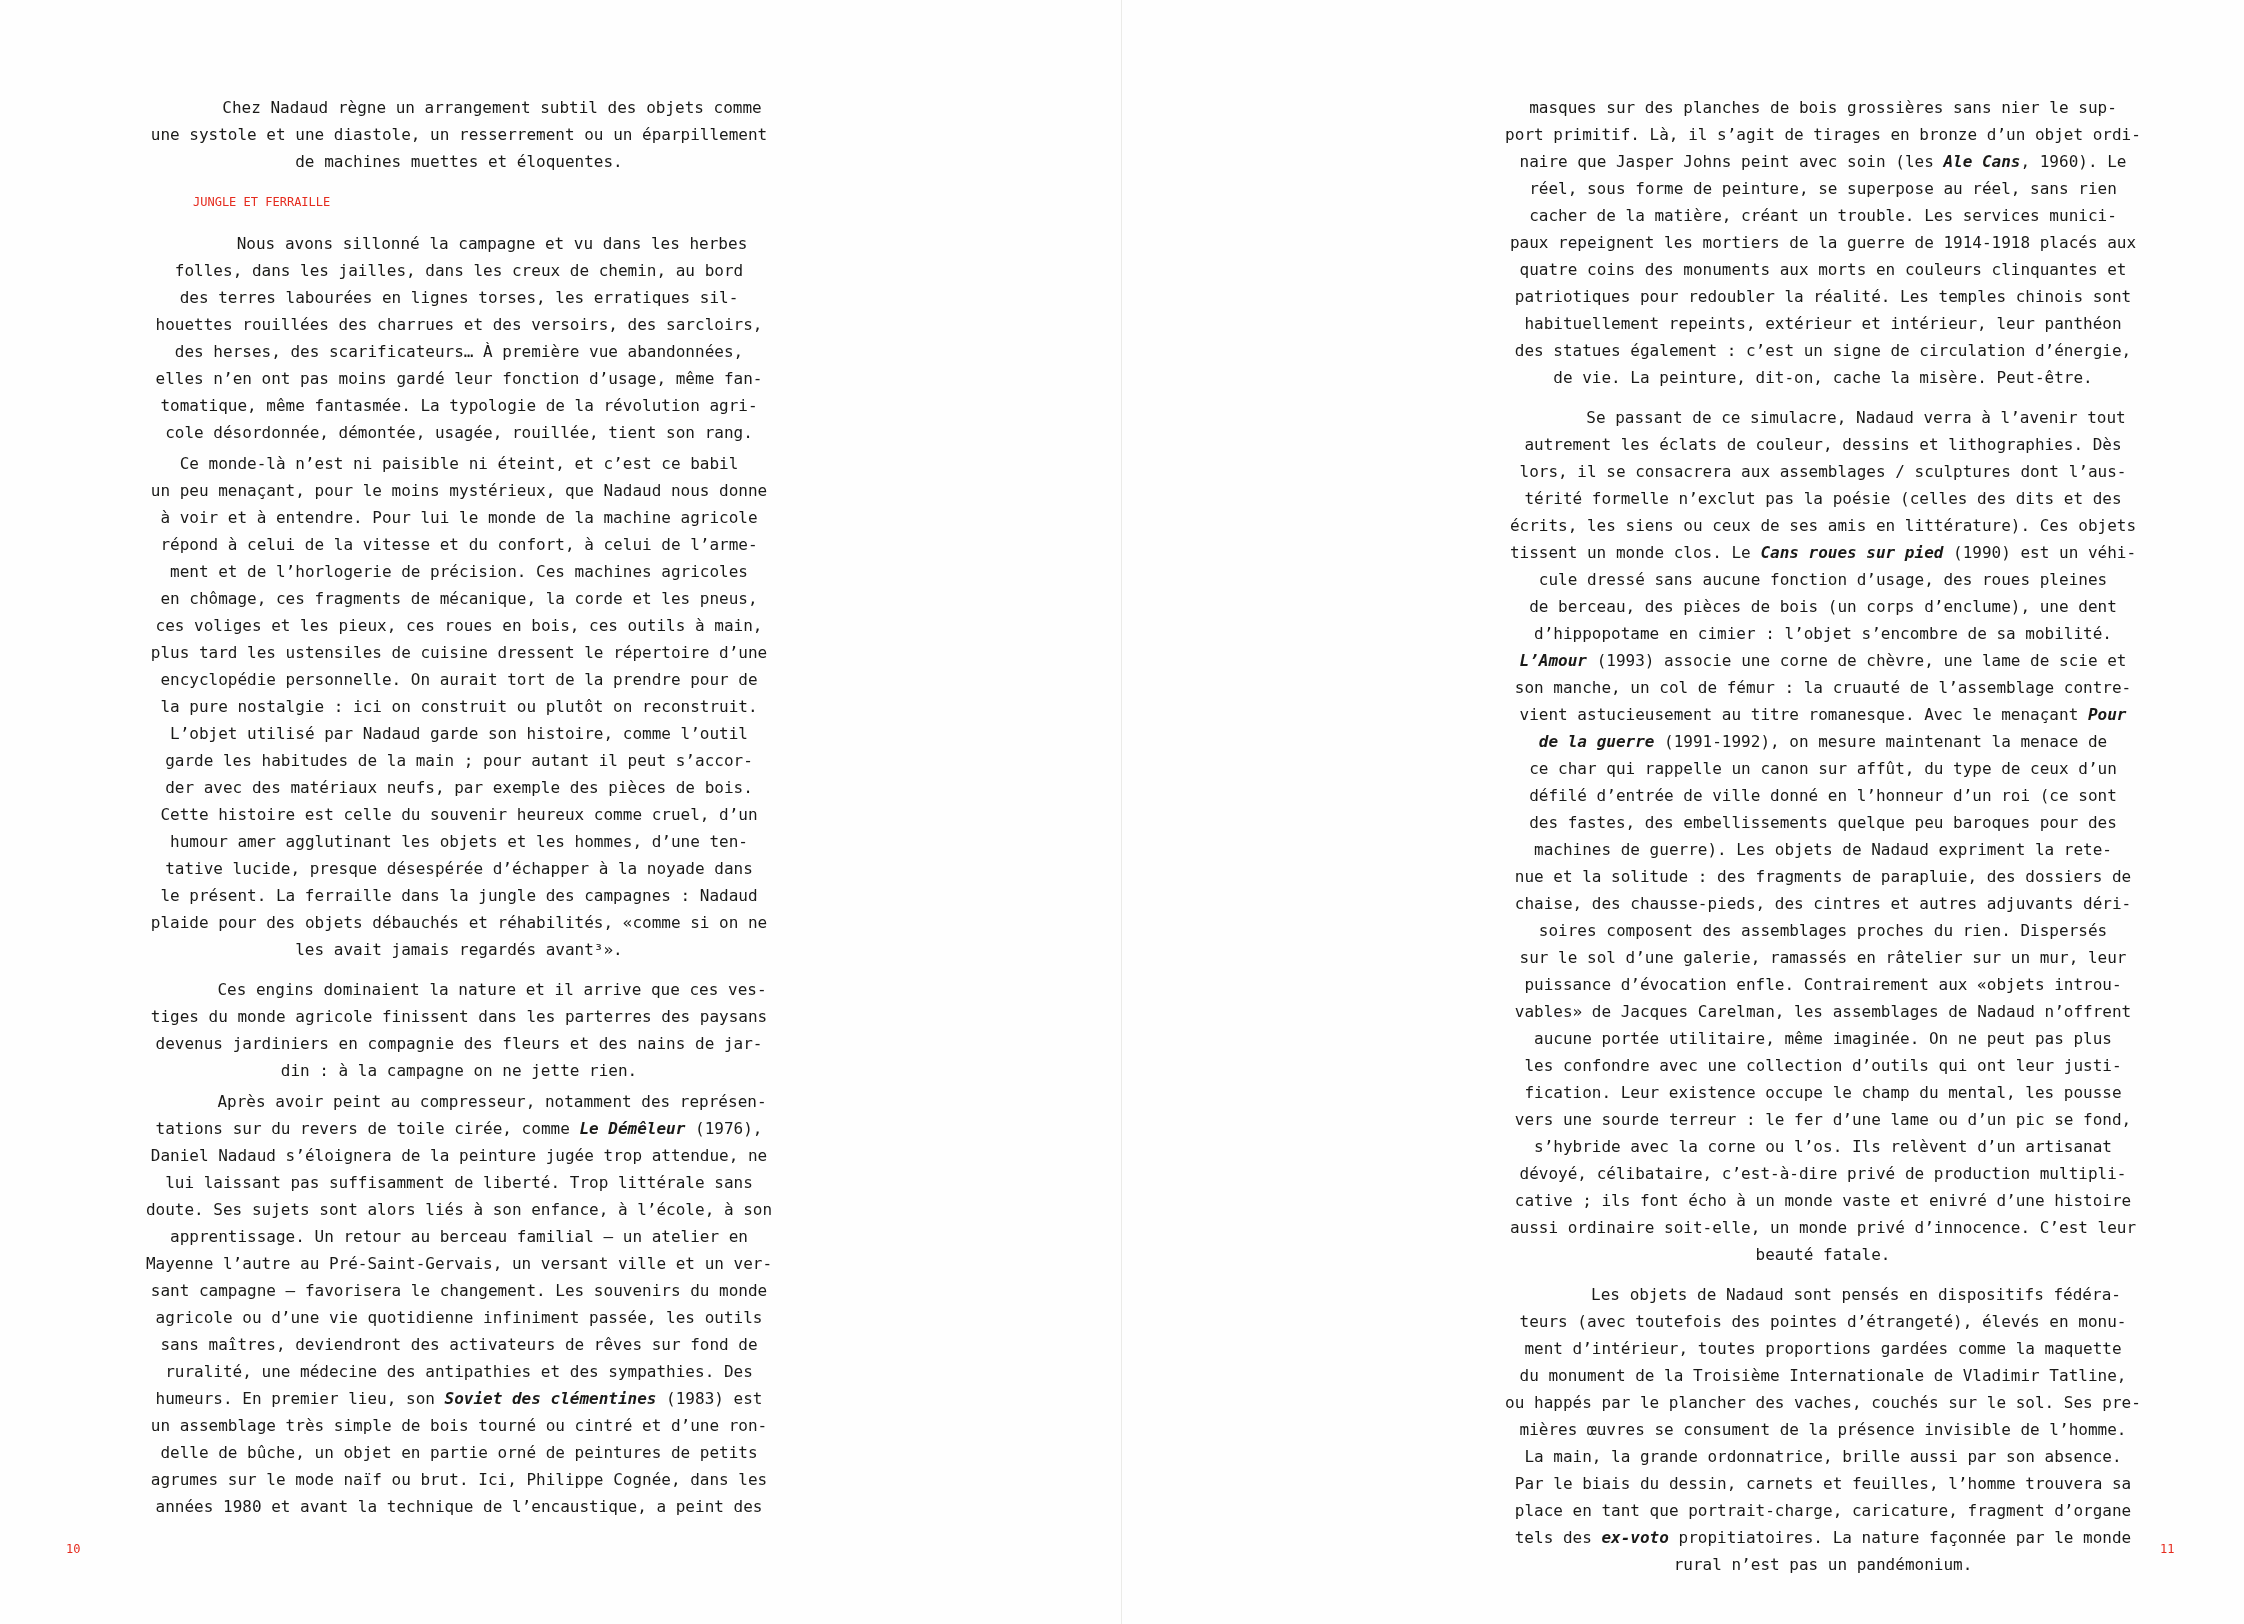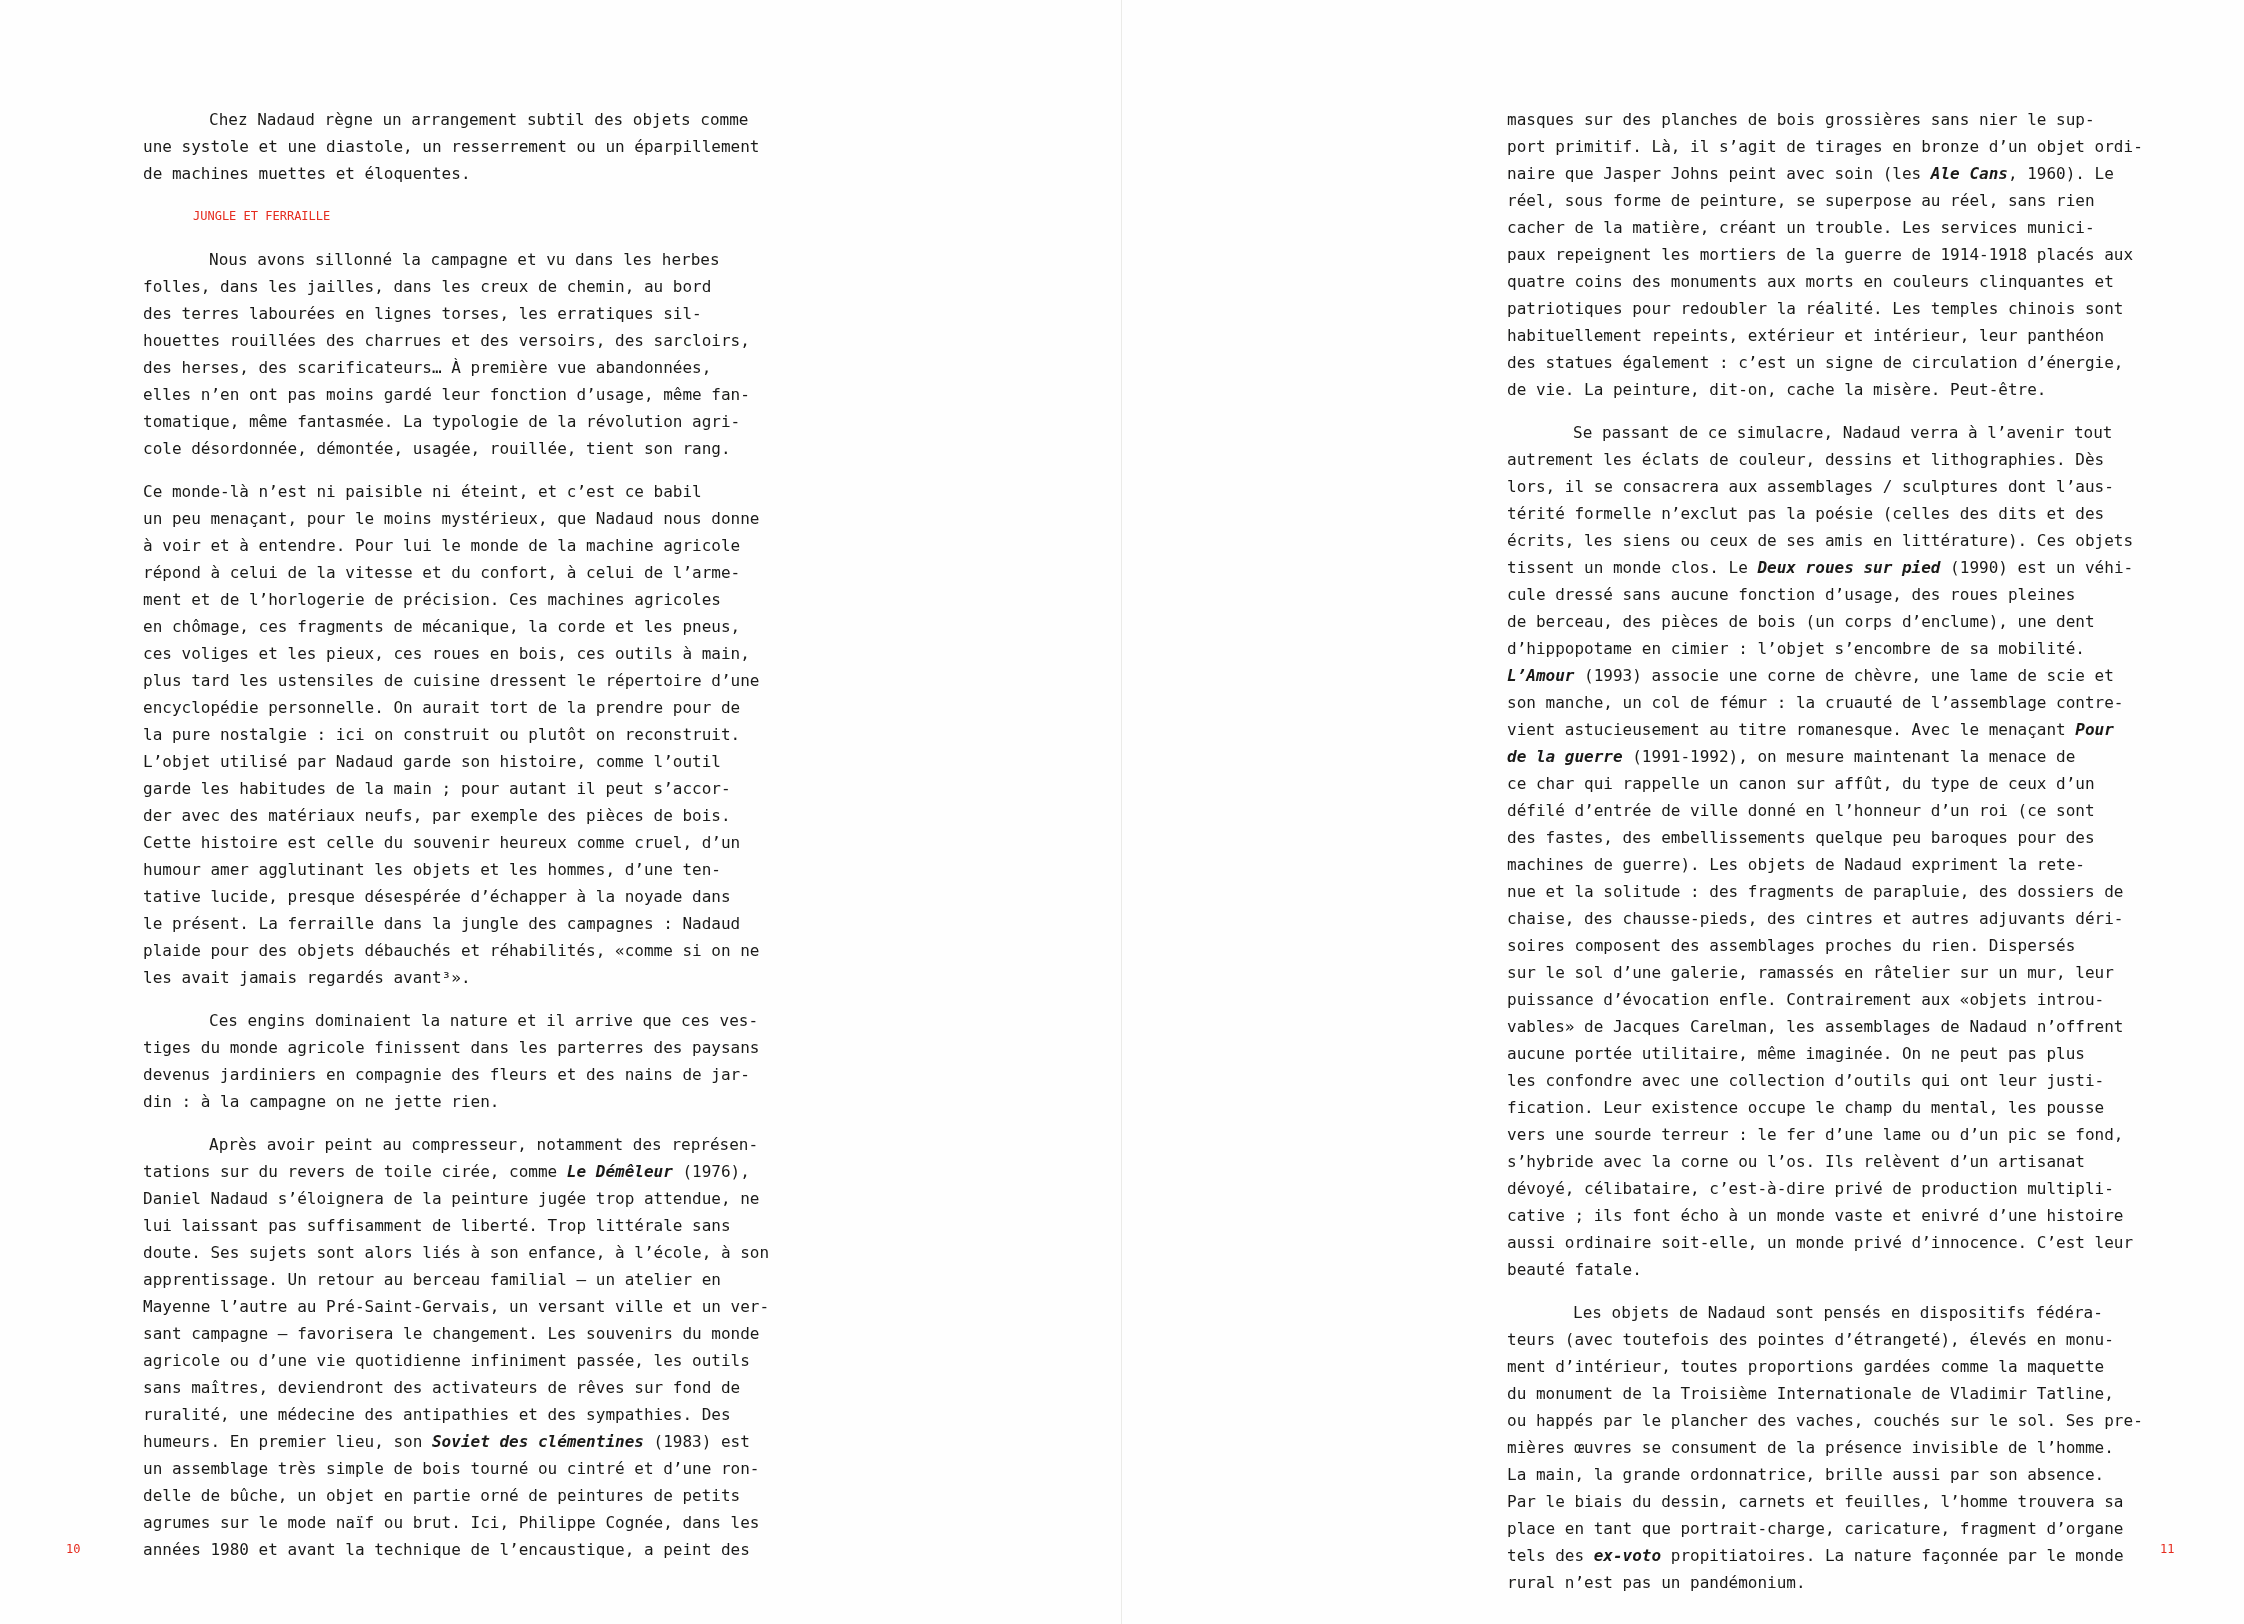--- a/index.html
+++ b/index.html
@@ -14,21 +14,21 @@
     position:relative;
     font-family:"DejaVu Sans Mono","Liberation Mono",monospace;
     color:var(--ink);
     overflow:hidden;
   }
   .spread{position:absolute;inset:0;}
   .fold{position:absolute;left:1121px;top:0;width:1px;height:100%;background:#ebebe8;}
   .column{position:absolute;top:90px;font-size:16px;line-height:27px;letter-spacing:0;}
   #col-left{left:127px;width:664px;}
   #col-right{left:1491px;width:664px;}
-  .para{white-space:pre;margin:16px;}
+  .para{white-space:pre;margin:4px;text-align:center;}
   .para.indent{text-indent:66px;}
   .para.gap{margin-top:13px;}
   .heading{
     color:var(--red);
     padding-left:66px;
     margin-top:14px;margin-bottom:14px;
     white-space:pre;
     font-size:12px;line-height:27px;
   }
   .pagenum{
@@ -108,21 +108,21 @@
 quatre coins des monuments aux morts en couleurs clinquantes et
 patriotiques pour redoubler la réalité. Les temples chinois sont
 habituellement repeints, extérieur et intérieur, leur panthéon
 des statues également : c’est un signe de circulation d’énergie,
 de vie. La peinture, dit-on, cache la misère. Peut-être.</div>
       <div class="para indent gap">Se passant de ce simulacre, Nadaud verra à l’avenir tout
 autrement les éclats de couleur, dessins et lithographies. Dès
 lors, il se consacrera aux assemblages / sculptures dont l’aus-
 térité formelle n’exclut pas la poésie (celles des dits et des
 écrits, les siens ou ceux de ses amis en littérature). Ces objets
-tissent un monde clos. Le <i>Deux roues sur pied</i> (1990) est un véhi-
+tissent un monde clos. Le <i>Cans roues sur pied</i> (1990) est un véhi-
 cule dressé sans aucune fonction d’usage, des roues pleines
 de berceau, des pièces de bois (un corps d’enclume), une dent
 d’hippopotame en cimier : l’objet s’encombre de sa mobilité.
 <i>L’Amour</i> (1993) associe une corne de chèvre, une lame de scie et
 son manche, un col de fémur : la cruauté de l’assemblage contre-
 vient astucieusement au titre romanesque. Avec le menaçant <i>Pour</i>
 <i>de la guerre</i> (1991-1992), on mesure maintenant la menace de
 ce char qui rappelle un canon sur affût, du type de ceux d’un
 défilé d’entrée de ville donné en l’honneur d’un roi (ce sont
 des fastes, des embellissements quelque peu baroques pour des

